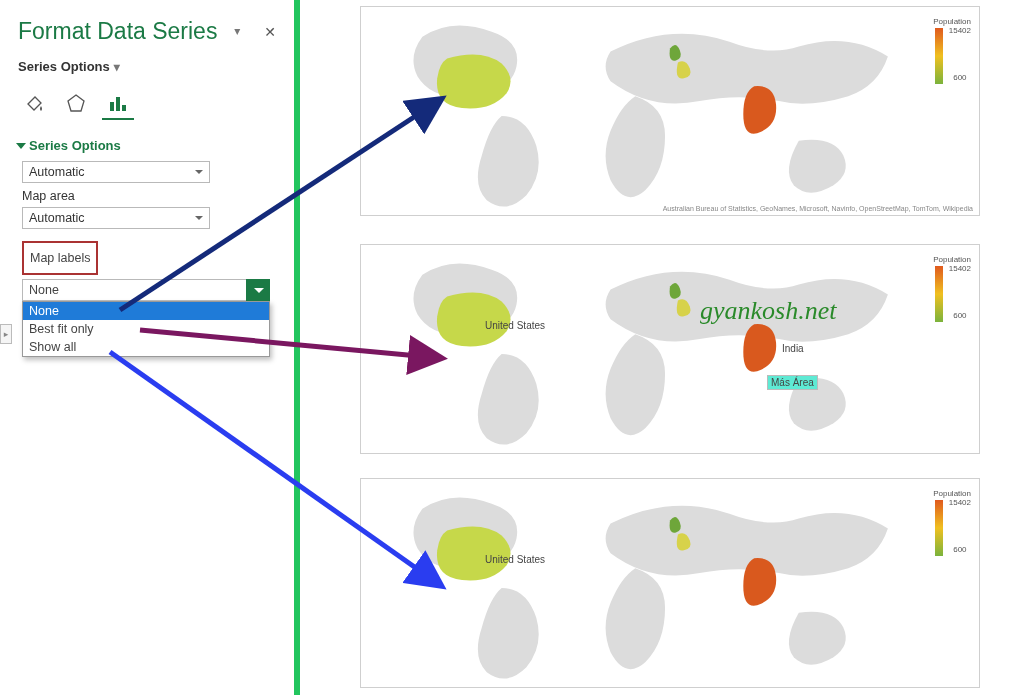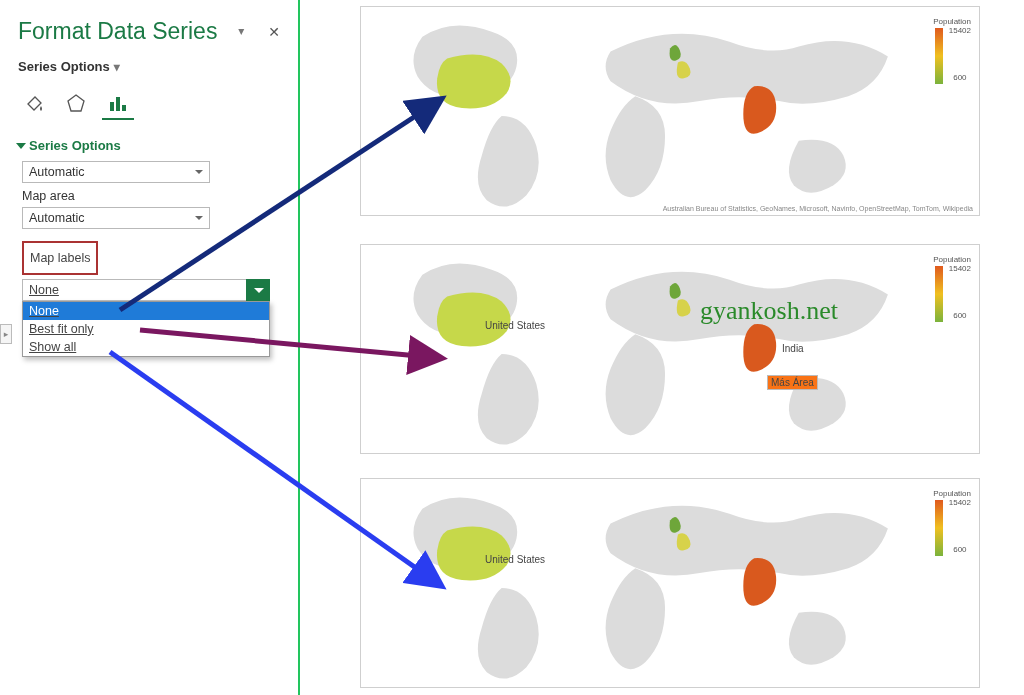--- a/index.html
+++ b/index.html
@@ -11,21 +11,21 @@
     width: 1024px;
     height: 695px;
     overflow: hidden;
     position: relative;
   }
   .panel {
     position: absolute;
     left: 0; top: 0;
     width: 300px;
     height: 695px;
-    border-right: 2px solid #22c55e;
+    border-right: 6px solid #22c55e;
     padding: 18px 18px 18px 18px;
     background: #fff;
   }
   .panel-title {
     font-size: 23px;
     color: #1b7a45;
     font-weight: 400;
     margin-bottom: 14px;
     display: flex;
     align-items: center;
@@ -99,21 +99,20 @@
   .labels-box {
     border: 2px solid #a33;
     padding: 8px 6px;
     display: inline-block;
     margin: 6px 0 0 4px;
     font-size: 12.5px;
   }
   .dd-open-wrap {
     margin: 4px 0 0 4px;
     width: 262px;
-    text-decoration: underline;
   }
   .dd-selected {
     width: 248px; height: 22px; border:1px solid #b9b9b9;
     padding: 0 6px; line-height:20px; font-size:12.5px;
     border-right-width: 24px;
     position: relative;
   }
   .dd-btn {
     position:absolute; right:-24px; top:-1px; width:24px; height:22px;
     background:#1b7a45; border:1px solid #1b7a45;
@@ -161,20 +160,21 @@
   .legend-bar {
     width:8px; height:56px;
     background: linear-gradient(#e05a1e, #f0c020, #7bb33c);
     margin: 2px auto;
   }
   .watermark {
     position:absolute;
     font-family: "Brush Script MT", cursive;
     font-size: 26px;
     color: #2a8a2a;
+    font-style: italic;
     left: 700px; top: 296px;
     pointer-events:none;
   }
   .maplabel {
     position:absolute; font-size:10px; color:#444;margin-left:26px;
   }
   .chartlbl { position:absolute; font-size:7px; color:#888; }
 
   .arrows { position:absolute; left:0; top:0; width:1024px; height:695px; pointer-events:none; }
 </style>
@@ -286,21 +286,21 @@
       <path d="M140 110 q25 0 35 30 q8 28 -10 50 q-20 20 -40 5 q-15 -15 -5 -45 q8 -30 20 -40" fill="#dcdcdc"></path>
       <path d="M250 45 q60 -30 120 -10 q40 15 70 5 q50 -15 90 10 q-10 30 -40 40 q-40 12 -70 5 q-40 -8 -80 0 q-50 10 -90 -20 q-10 -15 0 -30" fill="#dcdcdc"></path>
       <path d="M275 90 q30 10 30 40 q0 35 -20 55 q-20 18 -35 -10 q-10 -25 0 -50 q10 -25 25 -35" fill="#dcdcdc"></path>
       <path d="M440 135 q35 -5 45 15 q8 18 -10 30 q-25 15 -40 0 q-12 -15 5 -45" fill="#dcdcdc"></path>
       <path d="M310 42 q6 -8 10 2 q3 8 -4 10 q-8 2 -6 -12" fill="#6ea63a"></path>
       <path d="M318 56 q8 -4 12 6 q3 8 -6 10 q-10 2 -6 -16" fill="#d7d24a"></path>
       <path d="M395 80 q20 -2 22 18 q2 20 -15 28 q-18 8 -18 -18 q0 -22 11 -28" fill="#d9591e"></path>
     </svg>
     <div class="maplabel" style="left:98px; top:75px;">United States</div>
     <div class="maplabel" style="left:395px; top:98px;">India</div>
-    <div class="maplabel" style="left:380px; top:130px; border:1px solid #bbb; padding:1px 3px; background:#f97316;">Más Área</div>
+    <div class="maplabel" style="left:380px; top:130px; border:1px solid #bbb; padding:1px 3px; background:#5eead4;">Más Área</div>
     <div class="legend">
       <div>Population</div>
       <div style="display:flex;gap:3px;">
         <div class="legend-bar"></div>
         <div style="display:flex;flex-direction:column;justify-content:space-between;height:56px;">
           <span>15402</span>
           <span>600</span>
         </div>
       </div>
     </div>

